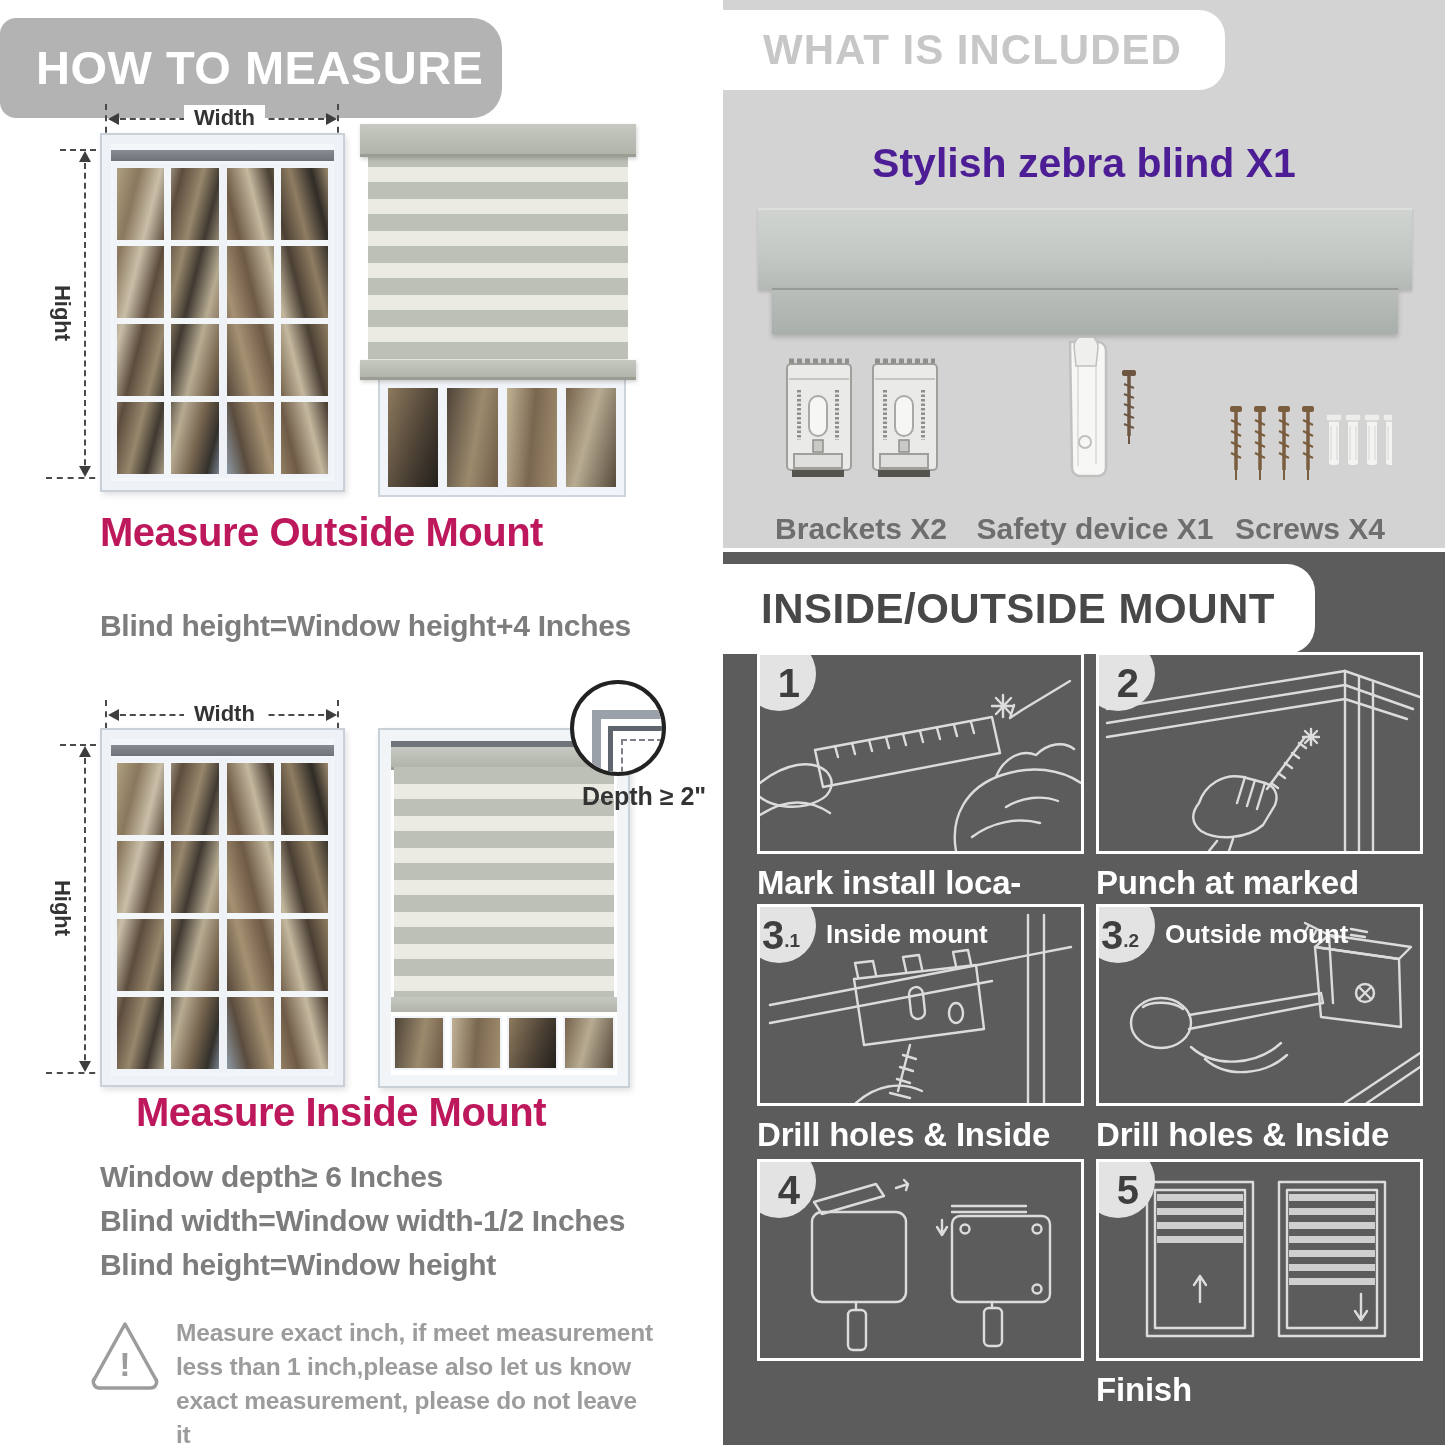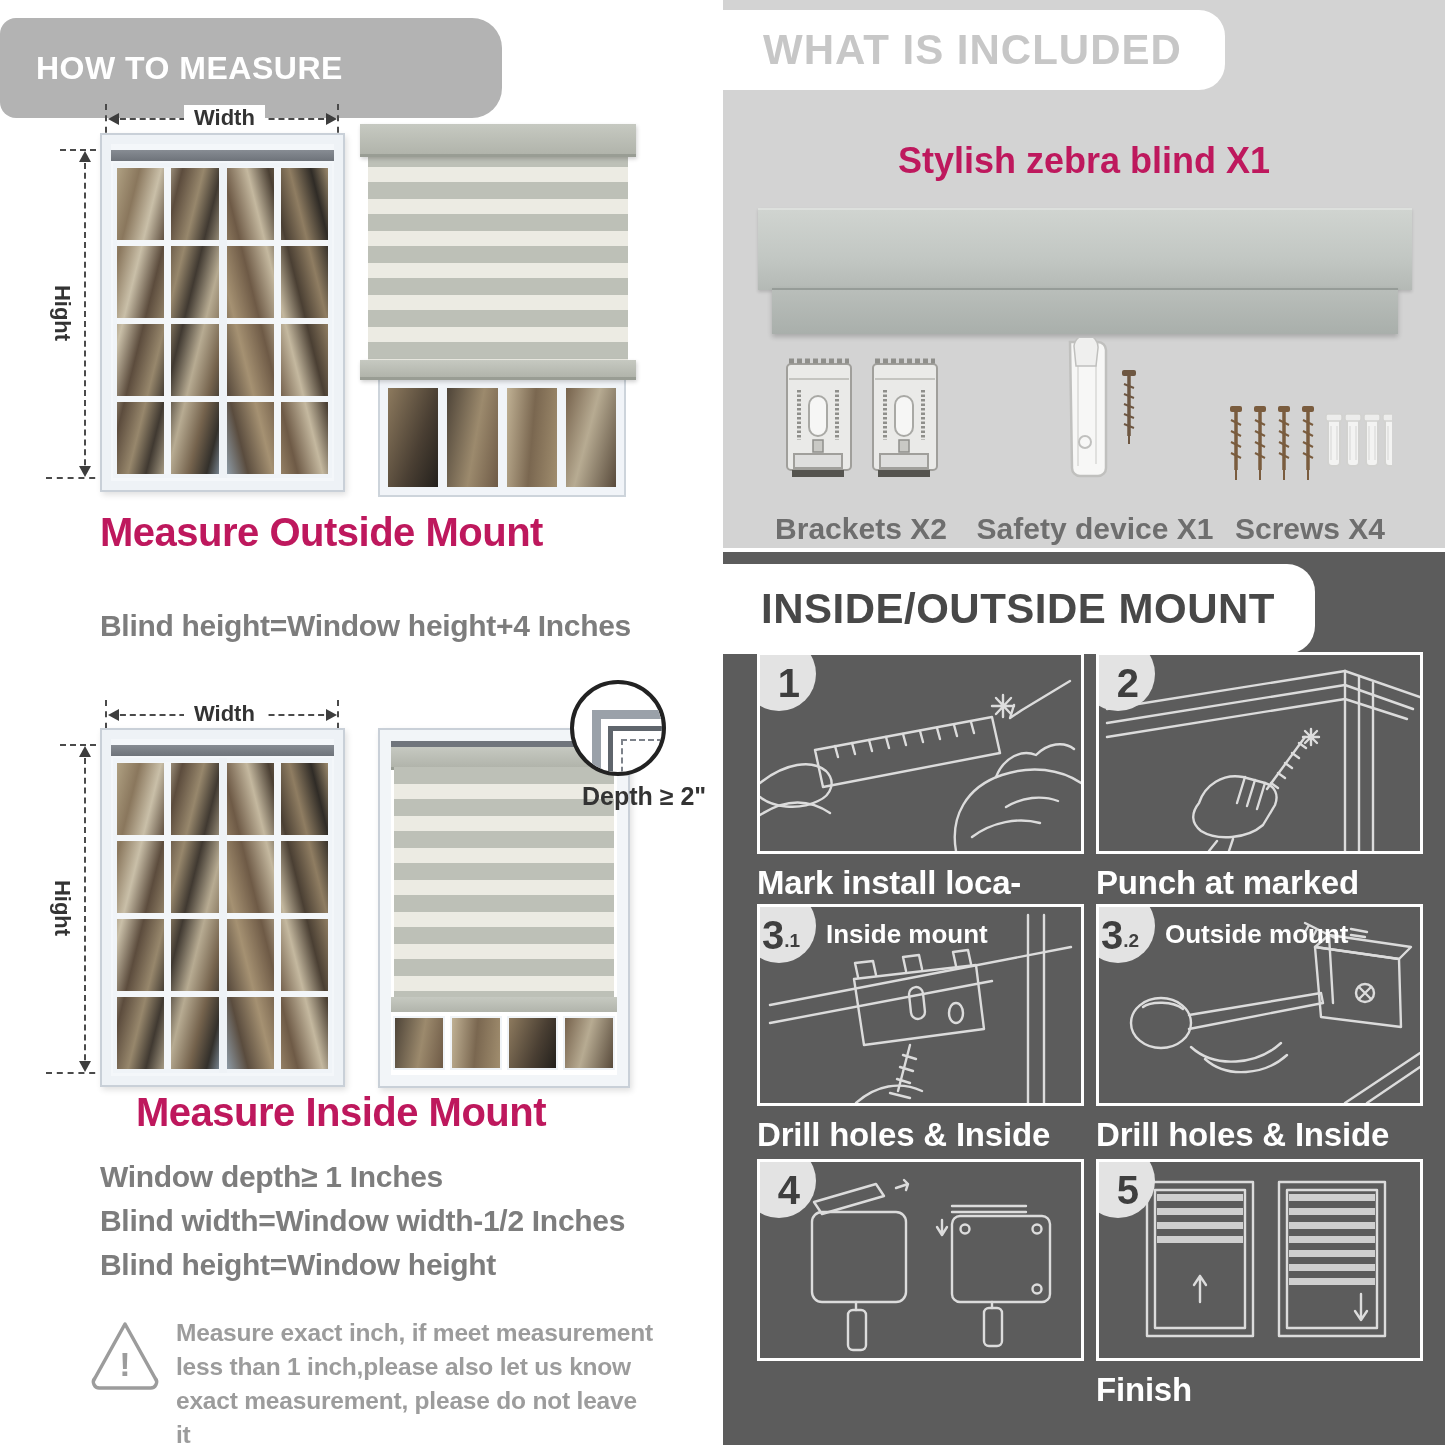--- a/index.html
+++ b/index.html
@@ -2,21 +2,21 @@
 <html><head>
 <meta charset="utf-8">
 <style>
   html,body{margin:0;padding:0;background:#fff;}
   .page{position:relative;width:1445px;height:1445px;background:#fff;overflow:hidden;
         font-family:"Liberation Sans",sans-serif;}
   .abs{position:absolute;}
 
   
   .htm-header{position:absolute;left:0;top:18px;width:466px;height:100px;background:#b3b3b3;
-    border-radius:16px 30px 30px 16px;color:#fff;font-size:32px;font-weight:bold;
+    border-radius:16px 30px 30px 16px;color:#fff;font-size:47px;font-weight:bold;
     line-height:100px;padding-left:36px;letter-spacing:.5px;}
 
   .sec-heading{position:absolute;left:100px;color:#be185d;font-size:40px;font-weight:bold;letter-spacing:-.5px;}
   .sec-line{position:absolute;left:100px;color:#7d7d7d;font-size:30px;font-weight:bold;letter-spacing:-.3px;}
 
   
   .hline{position:absolute;border-top:2px dashed #4a4a4a;}
   .vline{position:absolute;border-left:2px dashed #4a4a4a;}
   .arr{position:absolute;width:0;height:0;}
   .arr.l{border-top:6px solid transparent;border-bottom:6px solid transparent;border-right:11px solid #3d3d3d;}
@@ -65,21 +65,21 @@
   .mag-l2{position:absolute;left:34px;top:42px;right:-10px;bottom:-10px;border-top:5px solid #5f656c;border-left:5px solid #5f656c;}
   .mag-l3{position:absolute;left:47px;top:55px;right:-10px;bottom:-10px;border-top:2px dashed #7d828a;border-left:2px dashed #7d828a;}
   .depth-label{position:absolute;color:#333;font-size:25px;font-weight:bold;}
 
   .warning-text{position:absolute;color:#9c9c9c;font-size:24.5px;font-weight:bold;line-height:34px;letter-spacing:-.2px;}
 
   
   .panel-top{position:absolute;left:723px;top:0;width:722px;height:548px;background:#d3d3d3;}
   .wii-box{position:absolute;left:0;top:10px;width:502px;height:80px;background:#fff;border-radius:0 26px 26px 0;}
   .wii-text{color:#c7c7c7;font-size:42px;font-weight:bold;line-height:80px;padding-left:40px;letter-spacing:1px;}
-  .product-label{position:absolute;left:0;right:0;top:140px;text-align:center;color:#be185d;font-size:36px;font-weight:bold;}
+  .product-label{position:absolute;left:0;right:0;top:140px;text-align:center;color:#4c1d95;font-size:41px;font-weight:bold;}
   .headrail{position:absolute;left:35px;top:208px;width:654px;height:80px;
     background:linear-gradient(180deg,#d0d4d0 0%,#c2c7c3 60%,#b4b9b5 100%);
     border-top:2px solid #dde0dd;box-shadow:0 2px 3px rgba(0,0,0,.15);}
   .headrail-lower{position:absolute;left:49px;top:288px;width:626px;height:44px;
     background:linear-gradient(180deg,#b9beba,#a9afab);border-top:2px solid #969c98;box-shadow:0 3px 5px rgba(0,0,0,.2);}
   .comp-label{position:absolute;top:512px;text-align:center;color:#6e6e6e;font-size:30px;font-weight:bold;}
 
   .panel-bottom{position:absolute;left:723px;top:552px;width:722px;height:893px;background:#5c5c5c;}
   .iom-box{position:absolute;left:0;top:12px;width:592px;height:90px;background:#fff;border-radius:0 28px 28px 0;}
   .iom-text{color:#484848;font-size:42px;font-weight:bold;line-height:90px;padding-left:38px;letter-spacing:.5px;}
@@ -183,21 +183,21 @@
   </div>
 
   <div class="magnifier" style="left:570px;top:680px;">
     <div class="mag-l1"></div>
       <div class="mag-l2"></div>
       <div class="mag-l3"></div>
   </div>
   <div class="depth-label" style="left:582px;top:782px;">Depth ≥ 2"</div>
 
   <div class="sec-heading" style="top:1090px;margin-left:36px;">Measure Inside Mount</div>
-  <div class="sec-line" style="top:1160px;">Window depth≥ 1 Inches</div>
+  <div class="sec-line" style="top:1160px;">Window depth≥ 6 Inches</div>
   <div class="sec-line" style="top:1204px;">Blind width=Window width-1/2 Inches</div>
   <div class="sec-line" style="top:1248px;">Blind height=Window height</div>
 
   <svg class="abs" style="left:90px;top:1318px;" width="70" height="76" viewBox="0 0 70 76">
     <path d="M35 6 L65 60 a6 6 0 0 1 -5 10 H10 a6 6 0 0 1 -5 -10 Z" fill="none" stroke="#9c9c9c" stroke-width="3.5" stroke-linejoin="round"></path>
     <text x="35" y="58" text-anchor="middle" font-size="34" font-weight="bold" fill="#9c9c9c">!</text>
   </svg>
   <div class="warning-text" style="left:176px;top:1316px;width:478px;">Measure exact inch, if meet measurement less than 1 inch,please also let us know exact measurement, please do not leave it</div>
 
   <div class="panel-top">

